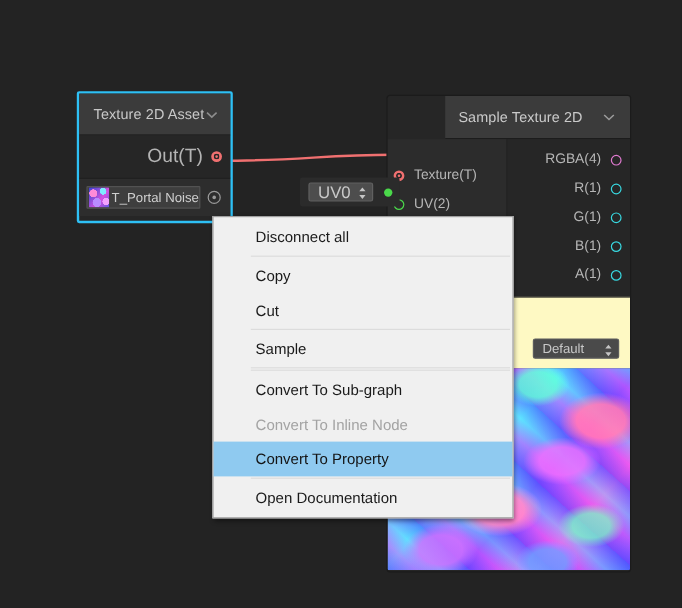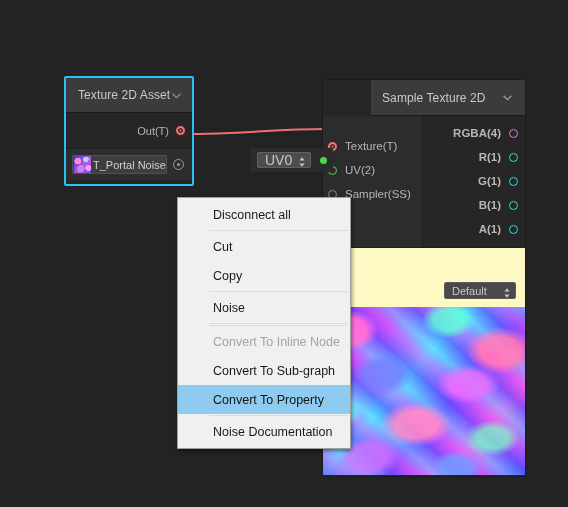--- a/index.html
+++ b/index.html
@@ -76,21 +76,21 @@
     height: 35px;
     display: flex;
     align-items: center;
     justify-content: flex-end;
     padding-right: 7px;
     box-sizing: border-box;
     background: #262626;
   }
   .port-label {
     color: #b4b4b4;
-    font-size: 11px;
+    font-size: 16px;
     margin-right: 7px;
     white-space: nowrap;
   }
 
   
   .port {
     width: 9px;
     height: 9px;
     border-radius: 50%;
     box-sizing: border-box;
@@ -227,21 +227,21 @@
     box-sizing: border-box;
   }
   .slot.in  { padding-left: 5px; }
   .slot.out { justify-content: flex-end; padding-right: 7px; }
   .slot .lbl {
     color: #b6b6b6;
     font-size: 11.5px;
     white-space: nowrap;
   }
   .slot.in .lbl  { margin-left: 8px; }
-  .slot.out .lbl { margin-right: 8px; font-weight: bold; }
+  .slot.out .lbl { margin-right: 8px; }
 
   .controls-bar {
     height: 60px;
     background: #fef9c3;
     border-top: 1px solid #1f1f1f;
     display: flex;
     align-items: flex-end;
     justify-content: flex-end;
     padding: 0 9px 8px 0;
     box-sizing: border-box;
@@ -327,22 +327,22 @@
     border-radius: 50%;
     background: #4ad84a;
     margin-left: 9px;
     flex: 0 0 auto;
   }
 
   
   #context-menu {
     position: absolute;
     left: 177px;
-    top: 197px;
-    width: 174px;
+    top: 180px;
+    width: 251px;
     background: #f0f0f0;
     border: 1px solid #a0a0a0;
     box-sizing: border-box;
     padding: 2px 0 2px 0;
     box-shadow: 1px 2px 4px rgba(0,0,0,.45);
     font-family: "Liberation Sans", sans-serif;
   }
   .menu-item {
     height: 29px;
     display: flex;
@@ -474,30 +474,30 @@
       </div>
       <span class="target-icon"></span>
     </div>
   </div>
 
   <div id="context-menu">
 
     <div class="menu-item">Disconnect all</div>
     <div class="menu-sep"></div>
 
+    <div class="menu-item">Copy</div>
     <div class="menu-item">Cut</div>
-    <div class="menu-item">Copy</div>
     <div class="menu-sep"></div>
 
-    <div class="menu-item">Noise</div>
+    <div class="menu-item">Sample</div>
     <div class="menu-sep"></div>
 
     <div class="menu-sep"></div>
 
+    <div class="menu-item">Convert To Sub-graph</div>
     <div class="menu-item disabled">Convert To Inline Node</div>
-    <div class="menu-item">Convert To Sub-graph</div>
     <div class="menu-item highlighted">Convert To Property</div>
     <div class="menu-sep"></div>
 
-    <div class="menu-item">Noise Documentation</div>
+    <div class="menu-item">Open Documentation</div>
   </div>
 
 </div>
 
 </body></html>

